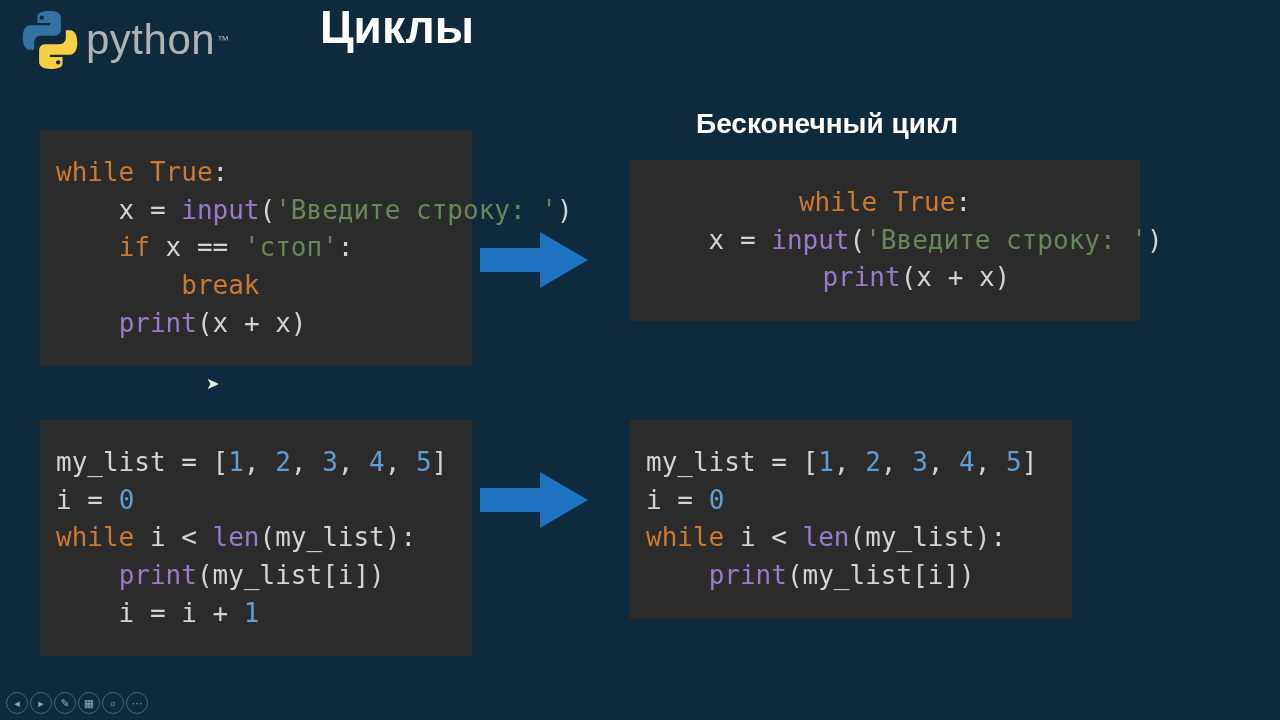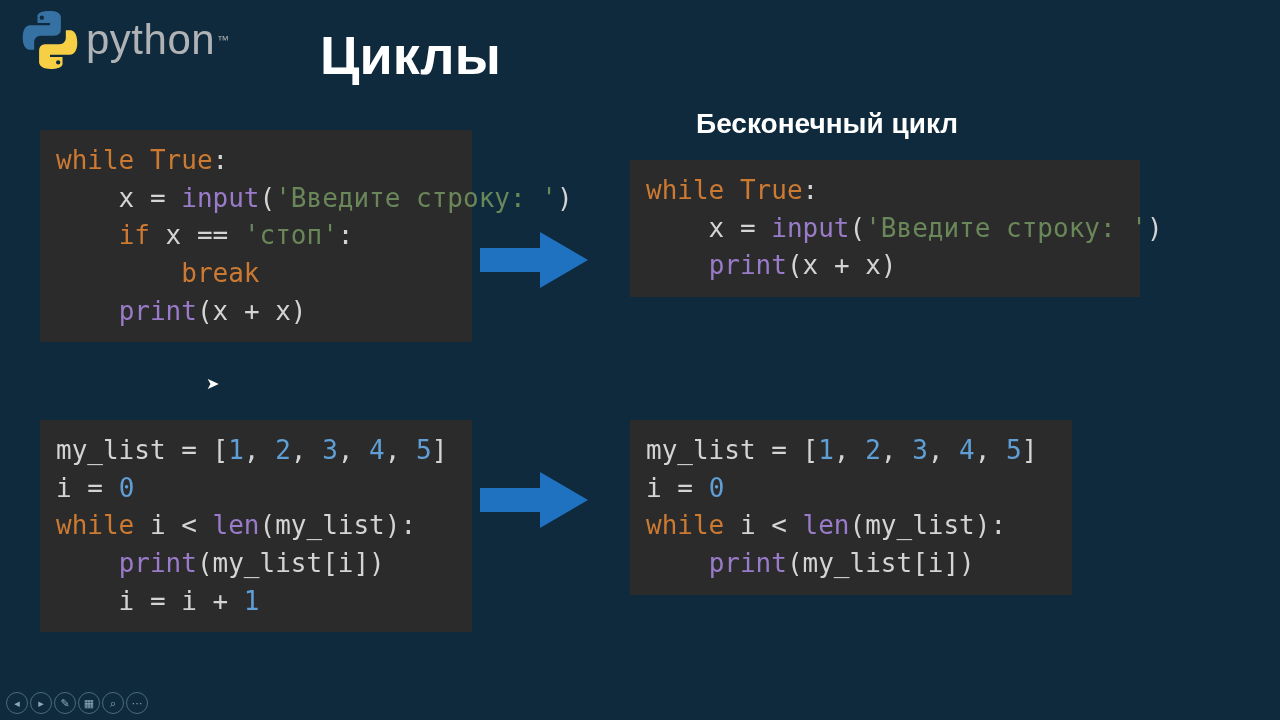--- a/index.html
+++ b/index.html
@@ -1,26 +1,26 @@
 <!DOCTYPE html>
 <html><head>
 <meta charset="utf-8">
 <style>
   html,body{margin:0;padding:0;width:1280px;height:720px;background:#0f2a3d;font-family:"Segoe UI",Arial,sans-serif;overflow:hidden;color:#d4d4d4;}
   .slide{position:relative;width:1280px;height:720px;}
   .header{position:absolute;top:10px;left:20px;display:flex;align-items:center;}
   .pylogo{width:60px;height:60px;}
   .pyword{font-size:42px;color:#b0b3b5;margin-left:6px;font-weight:400;letter-spacing:0.5px;}
   .tm{font-size:12px;vertical-align:super;color:#b0b3b5;margin-left:2px;}
-  .title{position:absolute;top:24px;left:320px;font-size:54px;font-weight:700;color:#fff;}
+  .title{position:absolute;top:0;left:320px;font-size:46px;font-weight:700;color:#fff;}
   .subtitle{position:absolute;top:108px;left:696px;font-size:28px;font-weight:700;color:#fff;}
-  .code-box{position:absolute;background:#2b2b2b;padding:12px 16px;font-family:Consolas,Menlo,monospace;font-size:26px;line-height:1.45;white-space:pre;}
+  .code-box{position:absolute;background:#2b2b2b;padding:24px 16px;font-family:Consolas,Menlo,monospace;font-size:26px;line-height:1.45;white-space:pre;}
   #box1{top:130px;left:40px;width:400px;}
   #box2{top:420px;left:40px;width:400px;}
-  #box3{top:160px;left:630px;width:478px;}
+  #box3{top:160px;left:630px;width:478px;text-align:center;}
   #box4{top:420px;left:630px;width:410px;}
   .arrow{position:absolute;fill:#1f72bf;}
   #arrow1{top:230px;left:480px;}
   #arrow2{top:470px;left:480px;}
   .cursor{position:absolute;top:374px;left:206px;color:#fff;font-size:16px;}
   .toolbar{position:absolute;bottom:6px;left:6px;display:flex;gap:2px;}
   .tbtn{width:20px;height:20px;border:1px solid #4a6a80;border-radius:50%;display:flex;align-items:center;justify-content:center;color:#8aa8bc;font-size:11px;}
   
   .kw{color:#cc7a32;}      
   .fn{color:#9a7bc9;}

